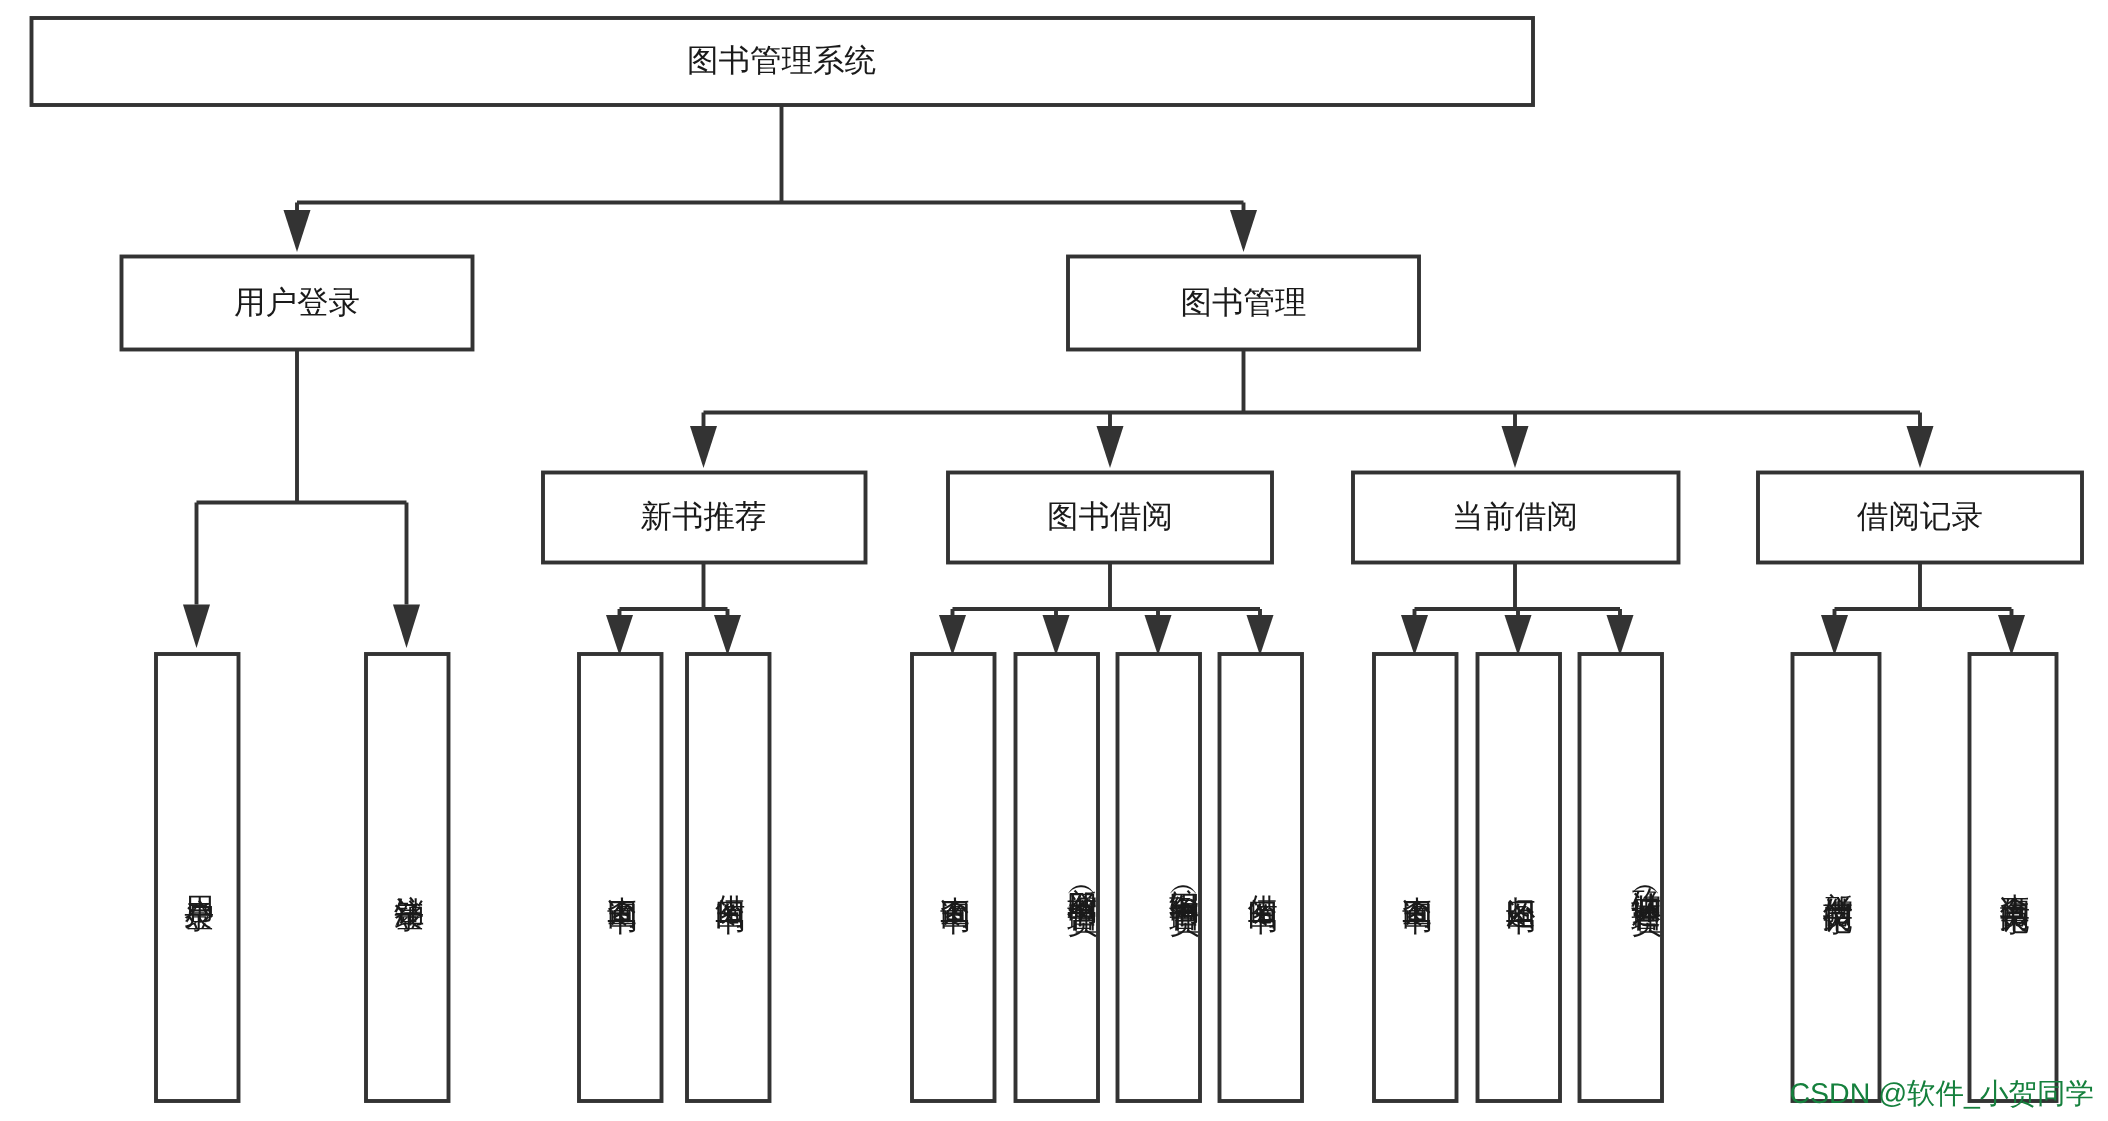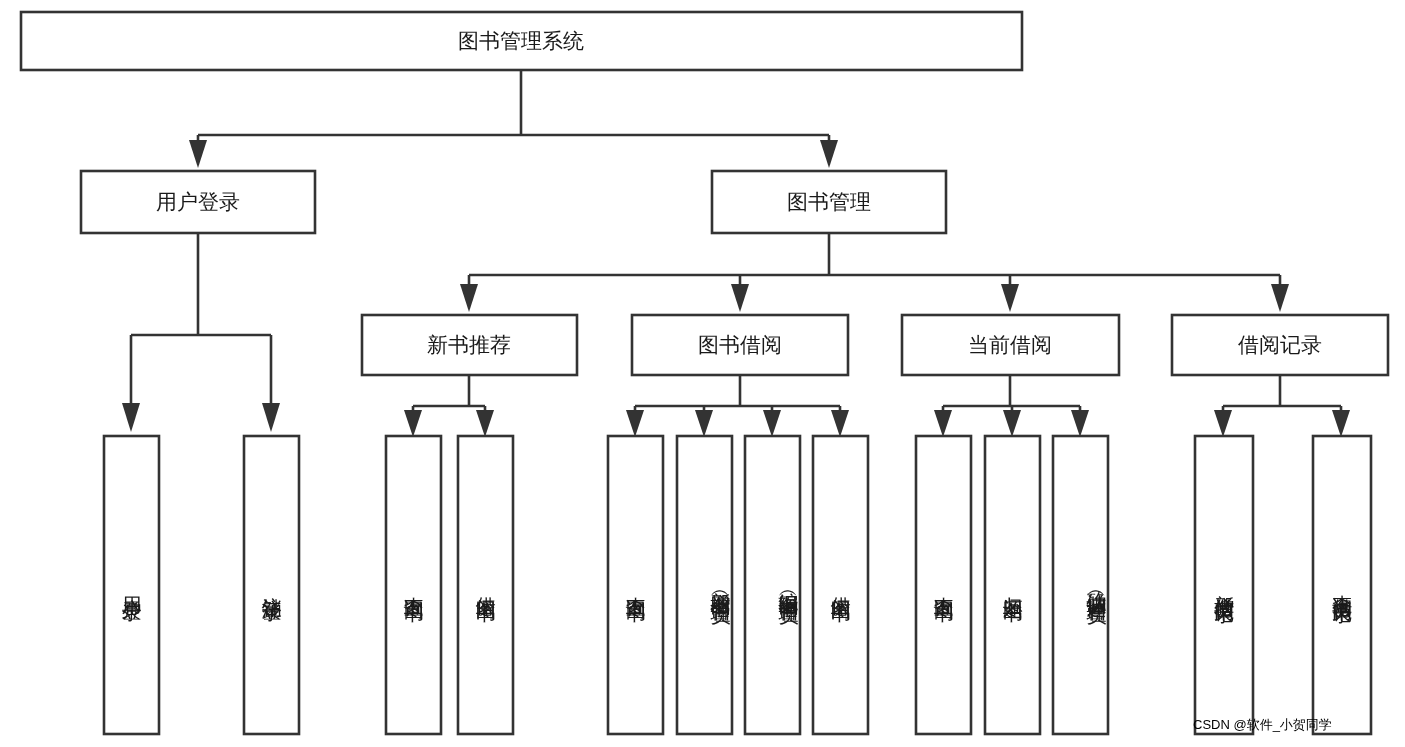--- a/index.html
+++ b/index.html
@@ -60,22 +60,22 @@
     letter-spacing: 2px;
     text-align: center;
     white-space: nowrap;
     pointer-events: none;
   }
   .watermark {
     position: absolute;
     left: 1193px;
     top: 716px;
     font-family: "Liberation Sans", "DejaVu Sans", sans-serif;
-    font-size: 13px;
-    color: #000000;
+    font-size: 19px;
+    color: #15803d;
     white-space: nowrap;
   }
 </style>
 </head>
 <body>
 
 <div id="diagram-root">
 
   <svg class="diagram-canvas" viewBox="0 0 1405 747">
 

